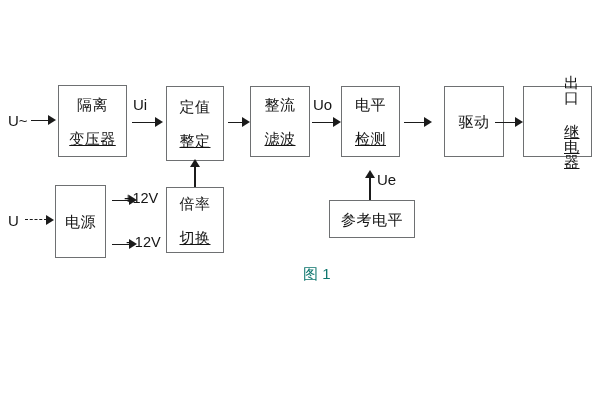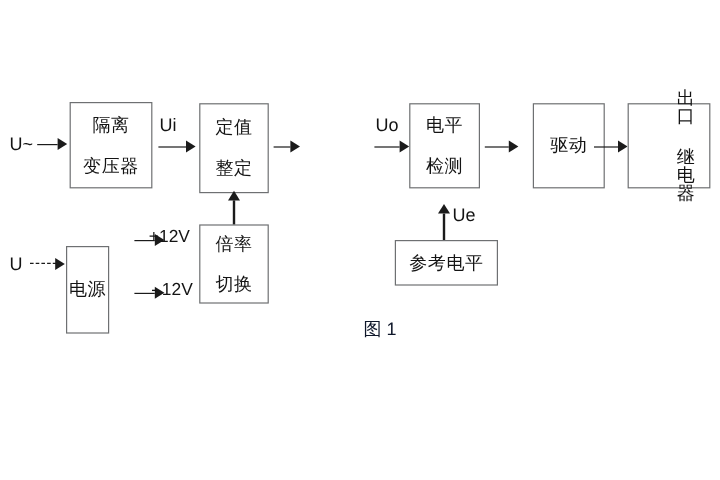--- a/index.html
+++ b/index.html
@@ -12,21 +12,21 @@
 
   .box{
     position:absolute;box-sizing:border-box;
     border:1.3px solid #6e7072;background:#ffffff;
     display:flex;flex-direction:column;
     align-items:center;justify-content:center;
     font-size:15px;line-height:1.0;color:#141414;
     letter-spacing:0.5px;
   }
   .box .ln{display:block;}
-  .box .ln + .ln{margin-top:19px;}
+  .box .ln + .ln{margin-top:19px;text-decoration:underline;}
   .box.single .ln{margin-top:0;}
 
   .lbl{
     position:absolute;font-size:15px;color:#141414;
     white-space:nowrap;line-height:1;
   }
   .lbl.small{font-size:14.5px;}
 
   
   .arrow-h{position:absolute;height:10px;}
@@ -47,21 +47,21 @@
   .arrow-v .shaft{
     position:absolute;left:4.4px;top:8px;width:1.4px;background:#1b1b1b;
   }
   .arrow-v .head{
     position:absolute;left:0;top:0;width:0;height:0;
     border-left:5px solid transparent;border-right:5px solid transparent;
     border-bottom:8px solid #1b1b1b;
   }
 
   .caption{
-    position:absolute;font-size:15px;color:#0f172a;white-space:nowrap;
+    position:absolute;font-size:15px;color:#0f766e;white-space:nowrap;
   }
 </style>
 </head>
 <body>
 
 <div id="canvas">
 
   <div class="lbl" style="left:8px;top:113px;">U~</div>
   <div class="arrow-h" style="left:31px;top:115px;width:25px;">
     <span class="shaft" style="width:17px;"></span>
@@ -82,20 +82,24 @@
   <div class="box" style="left:166px;top:86px;width:58px;height:75px;">
     <span class="ln">定值</span>
     <span class="ln">整定</span>
   </div>
 
   <div class="arrow-h" style="left:228px;top:117px;width:22px;">
     <span class="shaft" style="width:14px;"></span>
       <span class="head" style="left:14px;"></span>
   </div>
 
+  <div class="box" style="left:250px;top:86px;width:60px;height:71px;">
+    <span class="ln">整流</span>
+    <span class="ln">滤波</span>
+  </div>
 
   <div class="lbl" style="left:313px;top:97px;">Uo</div>
   <div class="arrow-h" style="left:312px;top:117px;width:30px;">
     <span class="shaft" style="width:21px;"></span>
       <span class="head" style="left:21px;"></span>
   </div>
 
   <div class="box" style="left:341px;top:86px;width:59px;height:71px;">
     <span class="ln">电平</span>
     <span class="ln">检测</span>
@@ -119,21 +123,21 @@
     <span class="ln">出口</span>
     <span class="ln">继电器</span>
   </div>
 
   <div class="lbl" style="left:8px;top:213px;">U</div>
   <div class="arrow-h dashed" style="left:25px;top:215px;width:30px;">
     <span class="shaft" style="width:22px;"></span>
       <span class="head" style="left:21px;"></span>
   </div>
 
-  <div class="box single" style="left:55px;top:185px;width:36px;height:73px;margin-top:20px;">
+  <div class="box single" style="left:55px;top:185px;width:51px;height:73px;">
     <span class="ln">电源</span>
   </div>
 
   <div class="arrow-h" style="left:112px;top:195px;width:25px;">
     <span class="shaft" style="width:17px;"></span>
       <span class="head" style="left:17px;"></span>
   </div>
   <div class="lbl small" style="left:124px;top:191px;">+12V</div>
 
   <div class="arrow-h" style="left:112px;top:239px;width:25px;">

